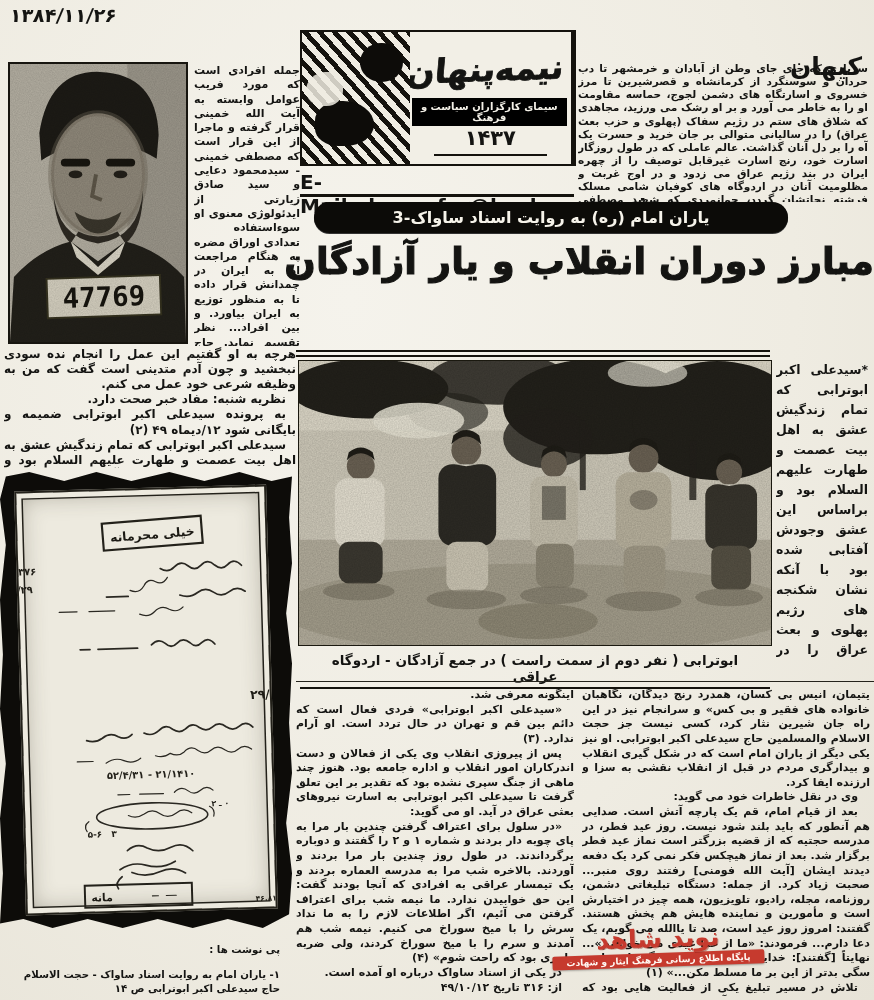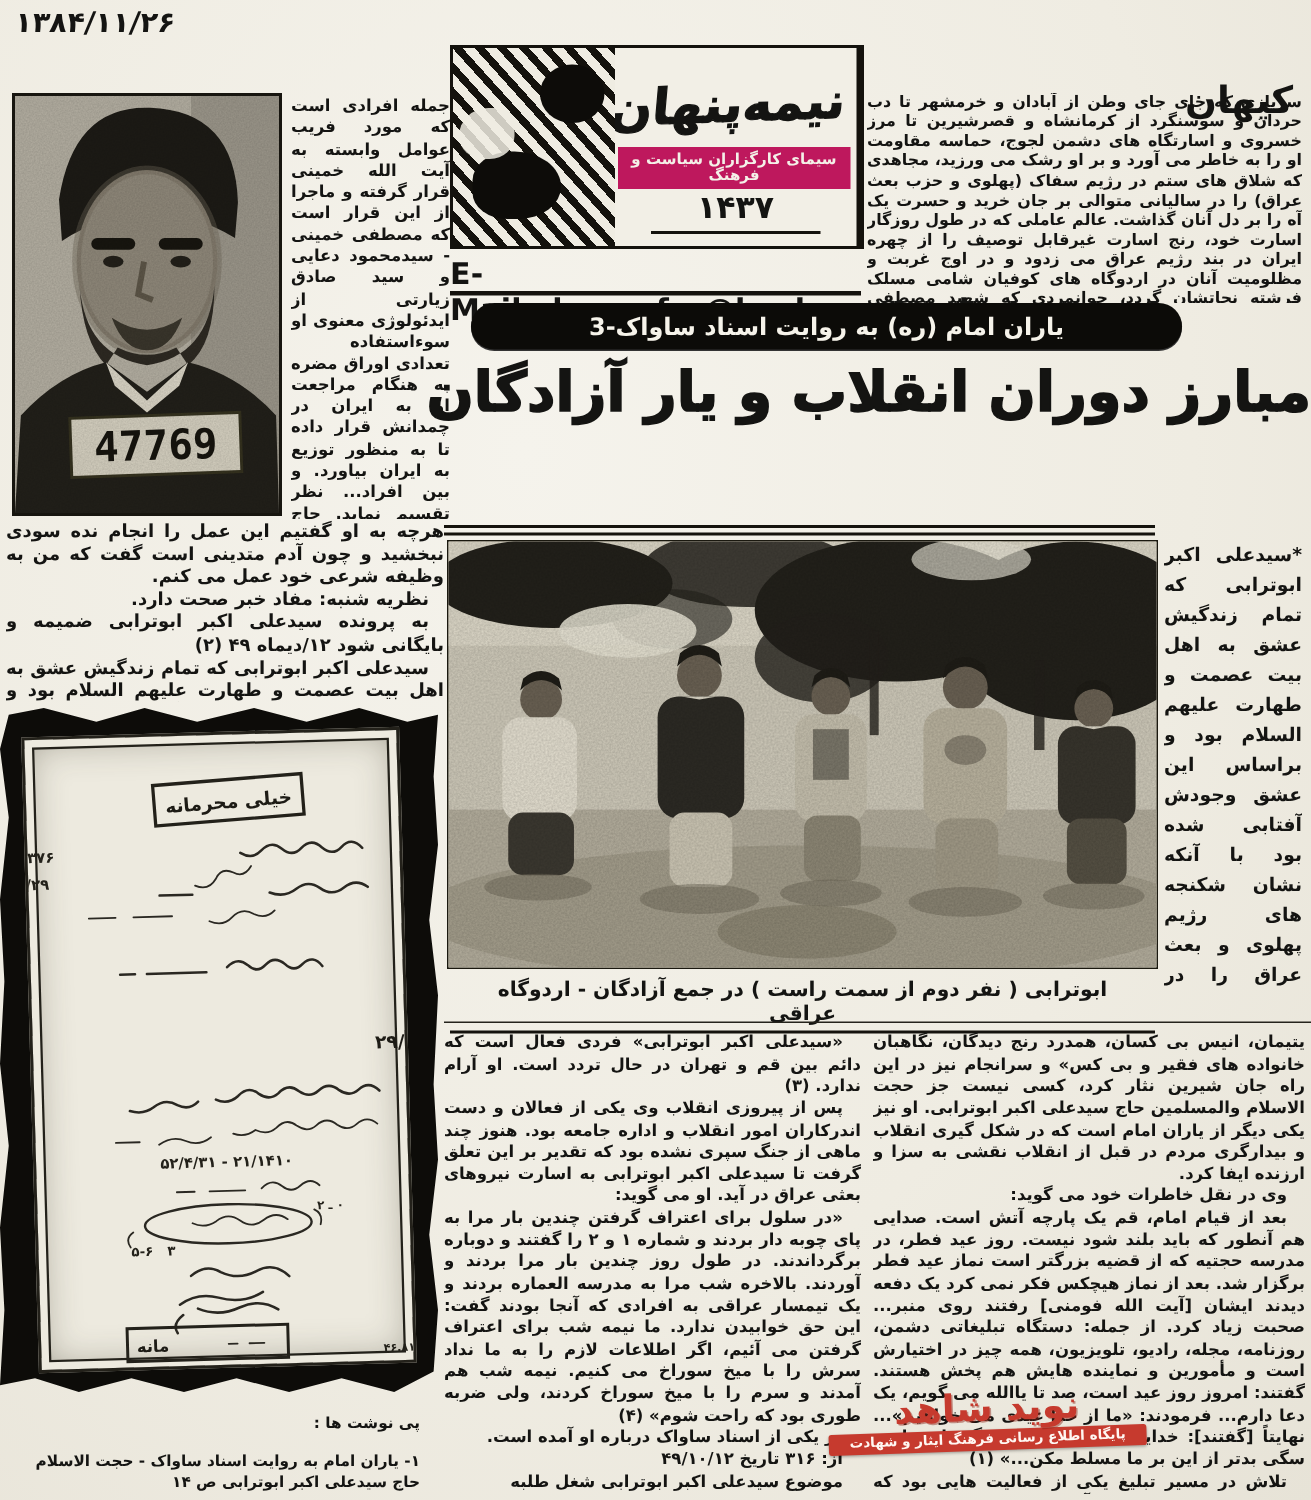--- a/index.html
+++ b/index.html
@@ -23,21 +23,21 @@
   .mugshot { top:62px; right:686px; width:180px; height:282px; border:2px solid #17150f; background:#b7b2a6; box-shadow:inset 0 0 18px #4a463c; }
   .mugshot svg { width:100%; height:100%; display:block; }
 
   
   .side-col { top:64px; right:574px; width:106px; height:282px; font-size:11px; line-height:1.3; }
 
   
   .masthead { top:30px; right:298px; width:276px; height:136px; border:2px solid #14120d; border-right-width:5px; background:#f2efe6; display:flex; }
   .mast-left { width:60%; position:relative; }
   .mast-logo { position:absolute; top:18px; right:8px; width:95%; text-align:center; font-size:33px; font-weight:900; transform:skewX(-7deg) rotate(-2deg); letter-spacing:-1px; -webkit-text-stroke:0.8px #141412; }
-  .mast-subbar { position:absolute; bottom:38px; right:4px; left:2px; background:#be185d; color:#f4f1e8; font-size:10px; font-weight:700; text-align:center; padding:3px 2px; }
+  .mast-subbar { position:absolute; bottom:38px; right:4px; left:2px; background:#000000; color:#f4f1e8; font-size:10px; font-weight:700; text-align:center; padding:3px 2px; }
   .mast-issue { position:absolute; bottom:8px; right:0; left:0; text-align:center; font-size:21px; font-weight:700; border-bottom:2px solid #14120d; padding-bottom:4px; width:70%; margin:0 auto; }
   .mast-art { width:40%; position:relative; overflow:hidden;
     background:repeating-linear-gradient(48deg, #14120d 0 5px, #efece2 5px 11px); }
   .mast-art .blob1 { position:absolute; top:52%; left:12%; width:55%; height:34%; background:#0d0c09; border-radius:50% 60% 55% 45%; }
   .mast-art .blob2 { position:absolute; top:8%; right:6%; width:40%; height:30%; background:#0d0c09; border-radius:50%; }
   .mast-art .lite { position:absolute; top:30%; left:4%; width:34%; height:26%; background:#efece2; border-radius:60% 40% 50% 50%; opacity:.85; }
   .mast-email { top:170px; right:298px; width:276px; direction:ltr; text-align:left; font-size:20px; font-weight:700; letter-spacing:.2px; }
   .mast-rule { top:194px; right:300px; width:274px; border-top:3px solid #14120d; } 
   .intro-col { top:62px; left:578px; width:290px; height:140px; font-size:10.6px; line-height:1.24; }
 
@@ -247,20 +247,21 @@
     <span>*سیدعلی اکبر ابوترابی که تمام زندگیش عشق به اهل بیت عصمت و طهارت علیهم السلام بود و براساس این عشق وجودش آفتابی شده بود با آنکه نشان شکنجه های رژیم پهلوی و بعث عراق را در پیکر داشت و سختی های بسیاری را تحمل کرده بود ولی آرامبخش رنج مردمان بود.</span>
   </div>
 
   <div class="abs caption-wrap">
     <span class="caption">ابوترابی ( نفر دوم از سمت راست ) در جمع آزادگان - اردوگاه عراقی</span>
   </div>
 
   <div class="abs col-rule"></div>
 
   <div class="abs mid-col jcol">
+    <p class="noind">اینگونه معرفی شد.</p>
     <p>«سیدعلی اکبر ابوترابی» فردی فعال است که دائم بین قم و تهران در حال تردد است. او آرام ندارد. (۳)</p>
     <p>پس از پیروزی انقلاب وی یکی از فعالان و دست اندرکاران امور انقلاب و اداره جامعه بود. هنوز چند ماهی از جنگ سپری نشده بود که تقدیر بر این تعلق گرفت تا سیدعلی اکبر ابوترابی به اسارت نیروهای بعثی عراق در آید. او می گوید:</p>
     <p>«در سلول برای اعتراف گرفتن چندین بار مرا به پای چوبه دار بردند و شماره ۱ و ۲ را گفتند و دوباره برگرداندند. در طول روز چندین بار مرا بردند و آوردند. بالاخره شب مرا به مدرسه العماره بردند و یک تیمسار عراقی به افرادی که آنجا بودند گفت: این حق خوابیدن ندارد. ما نیمه شب برای اعتراف گرفتن می آئیم، اگر اطلاعات لازم را به ما نداد سرش را با میخ سوراخ می کنیم. نیمه شب هم آمدند و سرم را با میخ سوراخ کردند، ولی ضربه طوری بود که راحت شوم» (۴)</p>
     <p>در یکی از اسناد ساواک درباره او آمده است.</p>
     <p>از: ۳۱۶    تاریخ ۴۹/۱۰/۱۲</p>
     <p>موضوع سیدعلی اکبر ابوترابی شغل طلبه</p>
 
   </div>
 
   <div class="abs right-col jcol">

